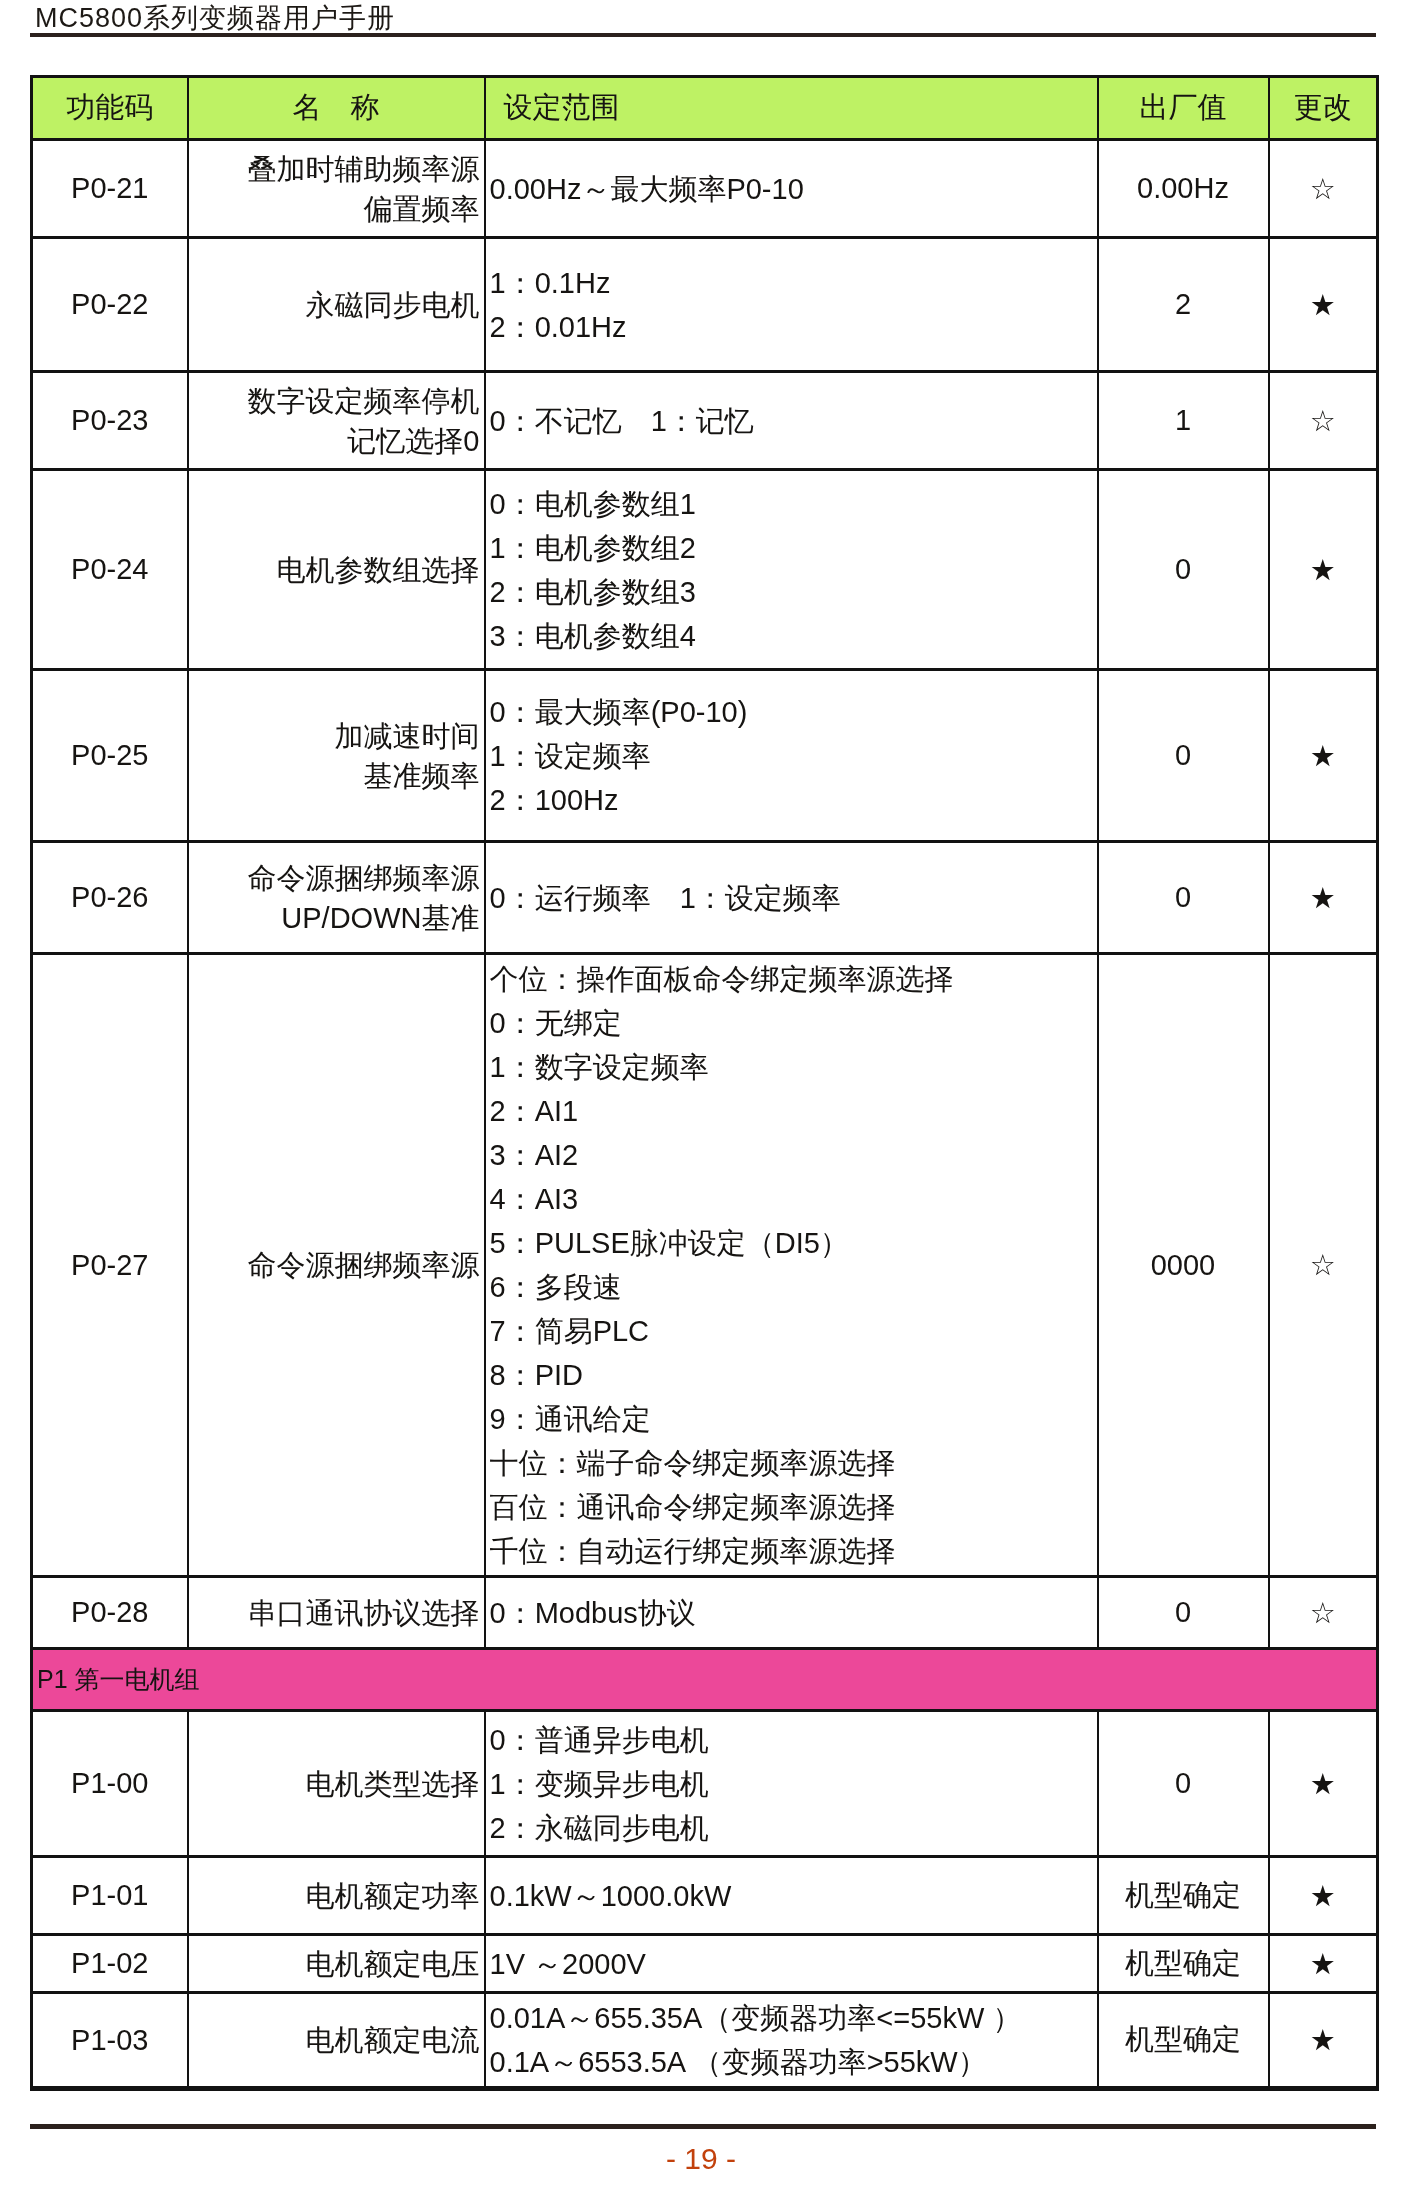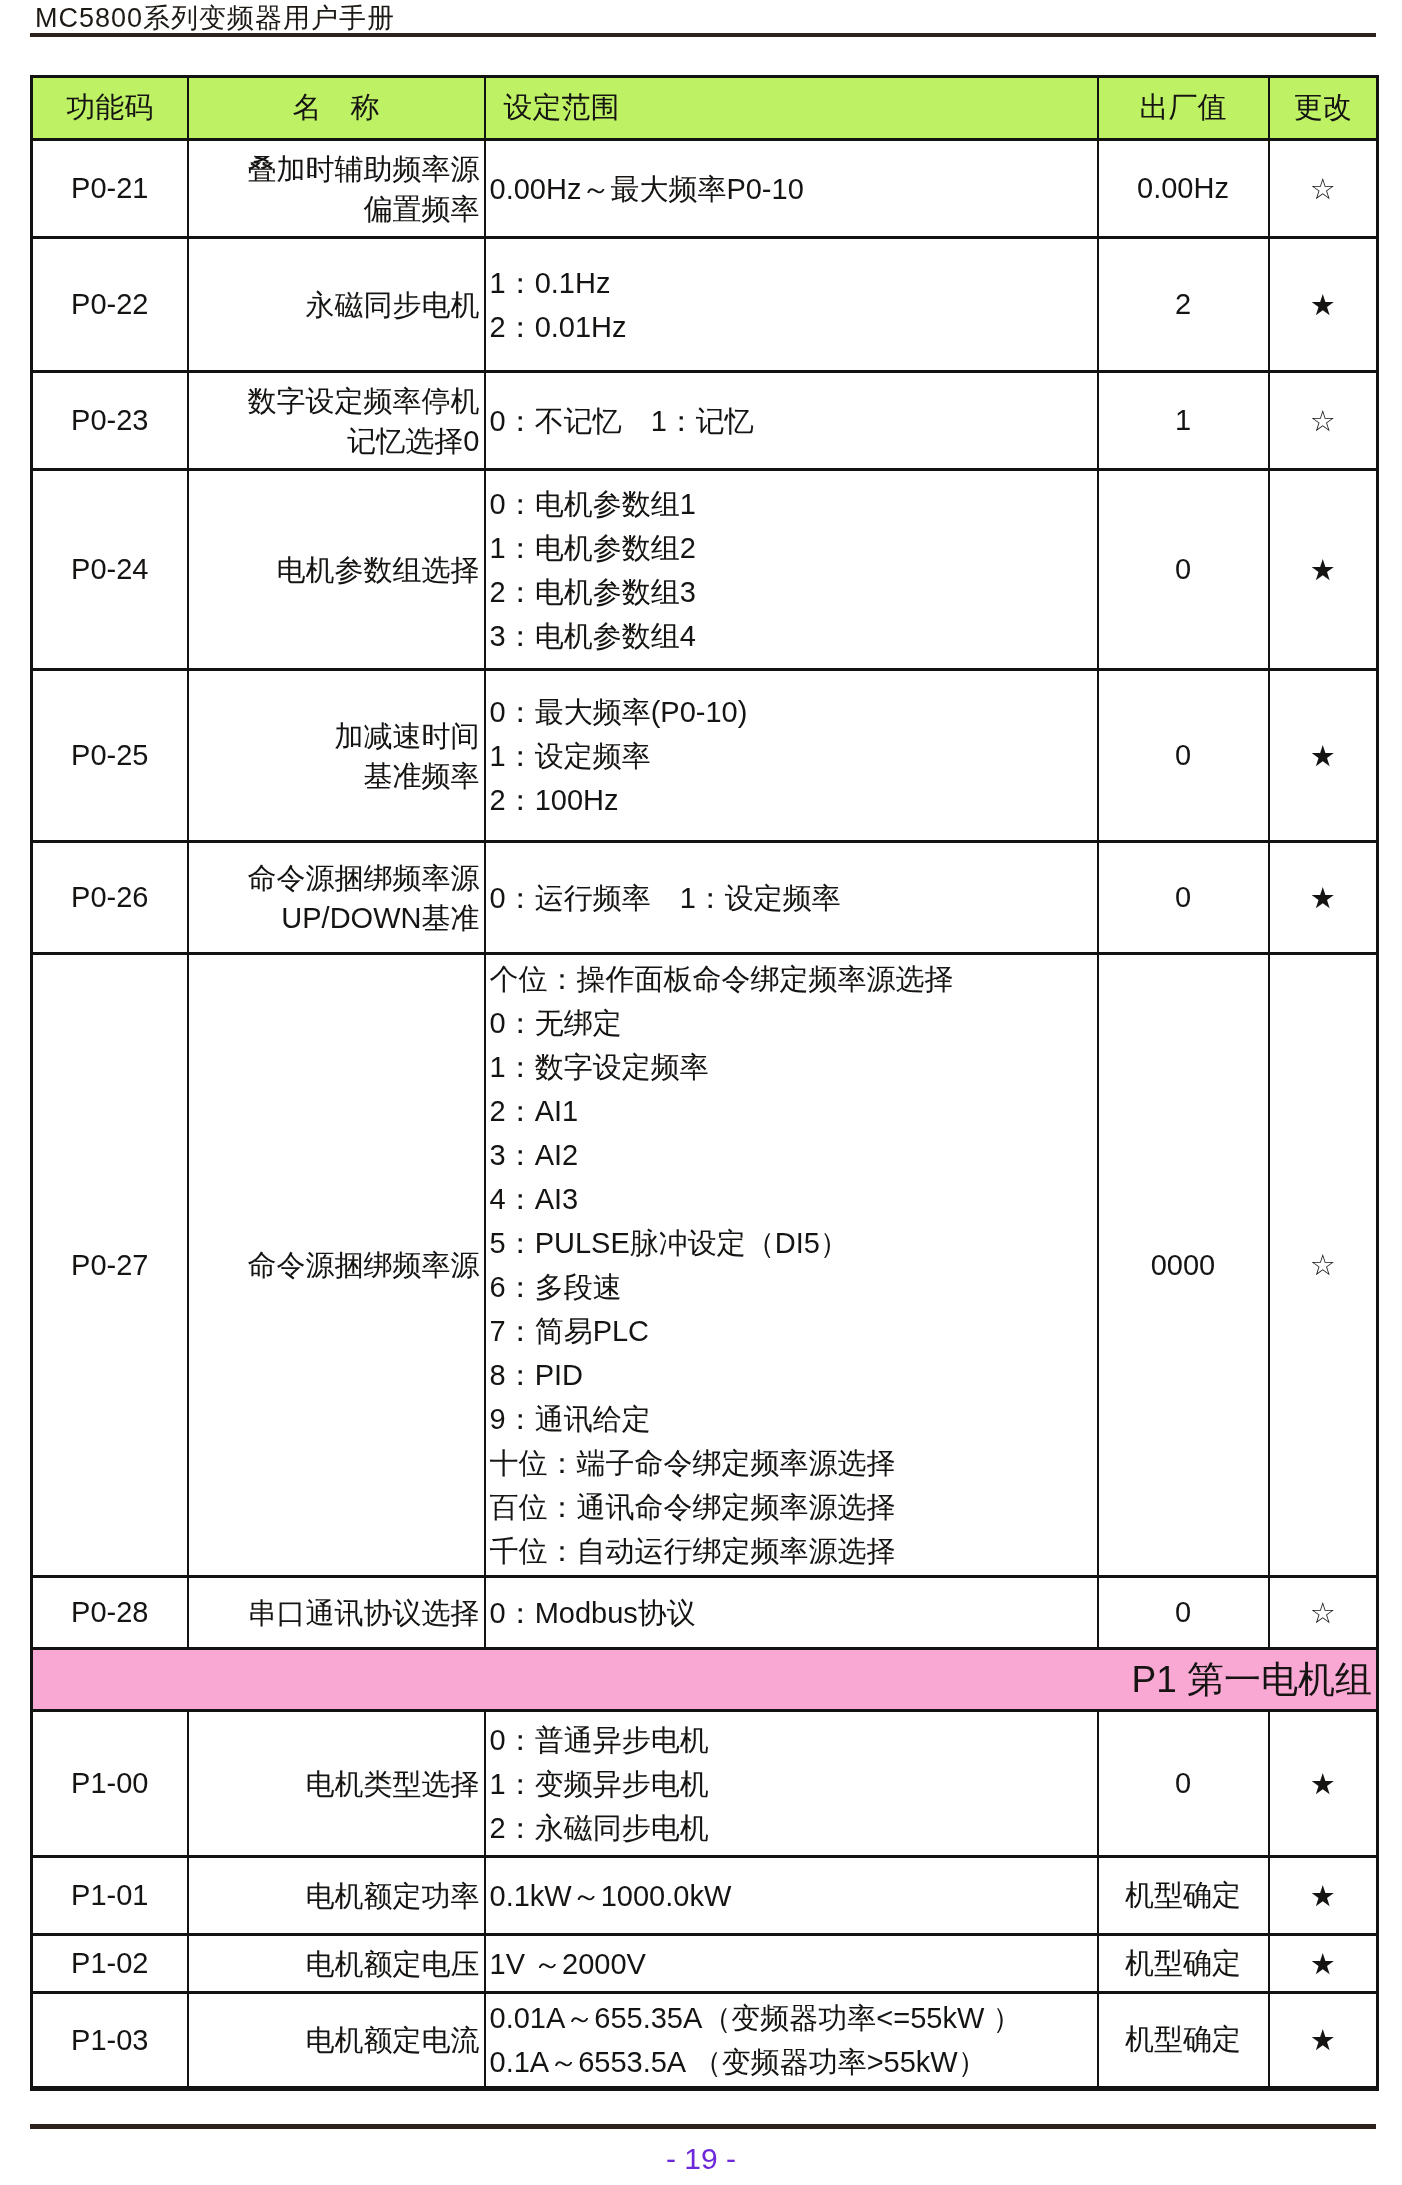--- a/index.html
+++ b/index.html
@@ -60,23 +60,23 @@
   .param-table thead th.h-range {
     text-align: left;
     padding-left: 18px;
   }
   .code-cell   { text-align: center; }
   .name-cell   { text-align: right; padding-left: 20px; white-space: pre-line; line-height: 40px; }
   .range-cell  { text-align: left; padding-left: 16px; white-space: pre-line; line-height: 44px; }
   .default-cell{ text-align: center; }
   .change-cell { text-align: center; font-size: 35px; }
   .section-row .section-cell {
-    background: #f9a8d4;
-    text-align: right;
-    font-size: 37px;
+    background: #ec4899;
+    text-align: left;
+    font-size: 25px;
   }
   
   .param-table tbody tr:nth-child(1)  { height: 98px; }
   .param-table tbody tr:nth-child(2)  { height: 134px; }
   .param-table tbody tr:nth-child(3)  { height: 98px; }
   .param-table tbody tr:nth-child(4)  { height: 200px; }
   .param-table tbody tr:nth-child(5)  { height: 172px; }
   .param-table tbody tr:nth-child(6)  { height: 112px; }
   .param-table tbody tr:nth-child(7)  { height: 612px; }
   .param-table tbody tr:nth-child(8)  { height: 72px; }
@@ -93,21 +93,21 @@
     height: 5px;
     background: #2b211d;
   }
   .page-number {
     position: absolute;
     top: 2142px;
     left: 0;
     width: 100%;
     text-align: center;
     font-size: 30px;
-    color: #6d28d9;
+    color: #c2410c;
   }
 </style>
 </head>
 <body>
 
 <div class="page">
 
   <div class="doc-title">MC5800系列变频器用户手册</div>
 
   <div class="title-rule"></div>

